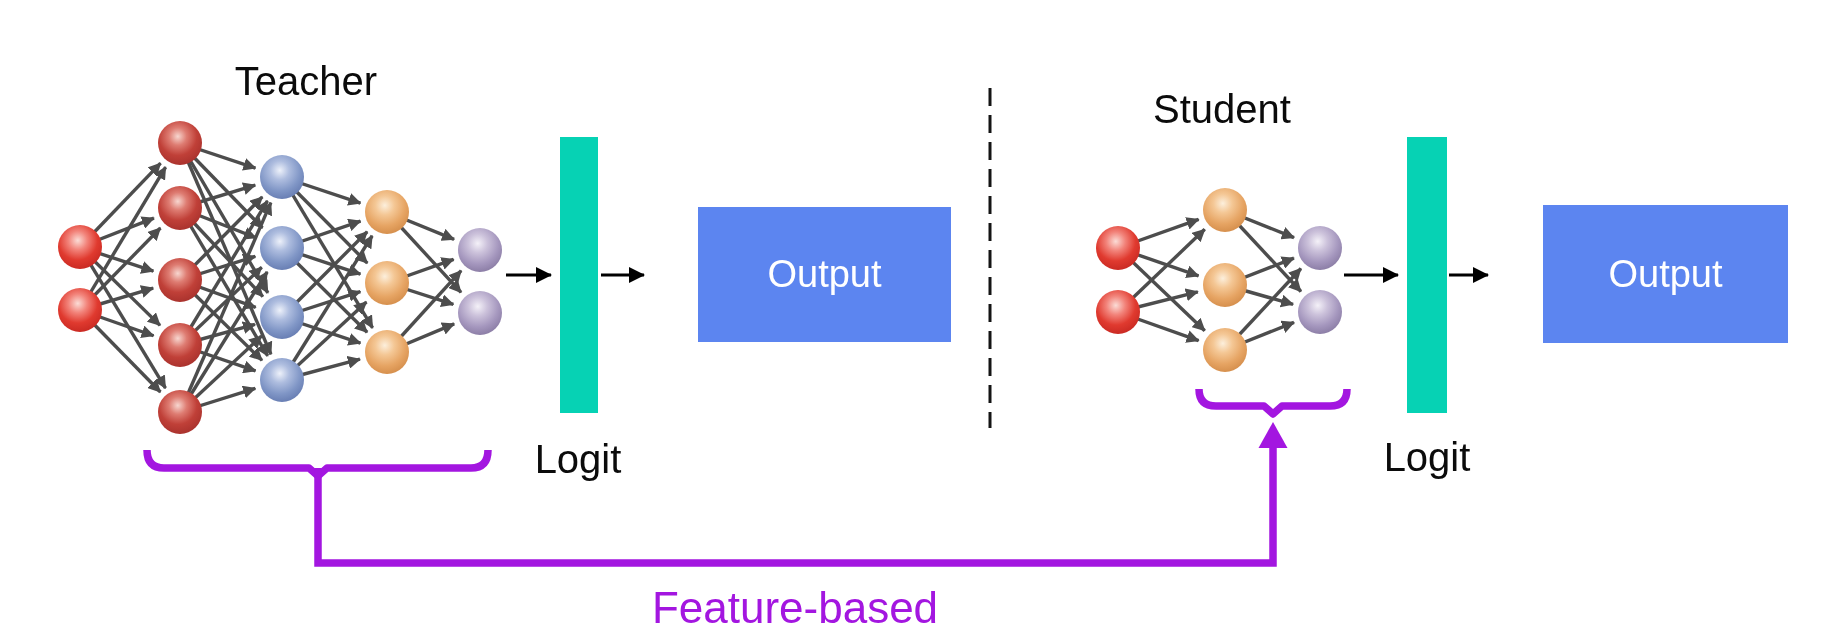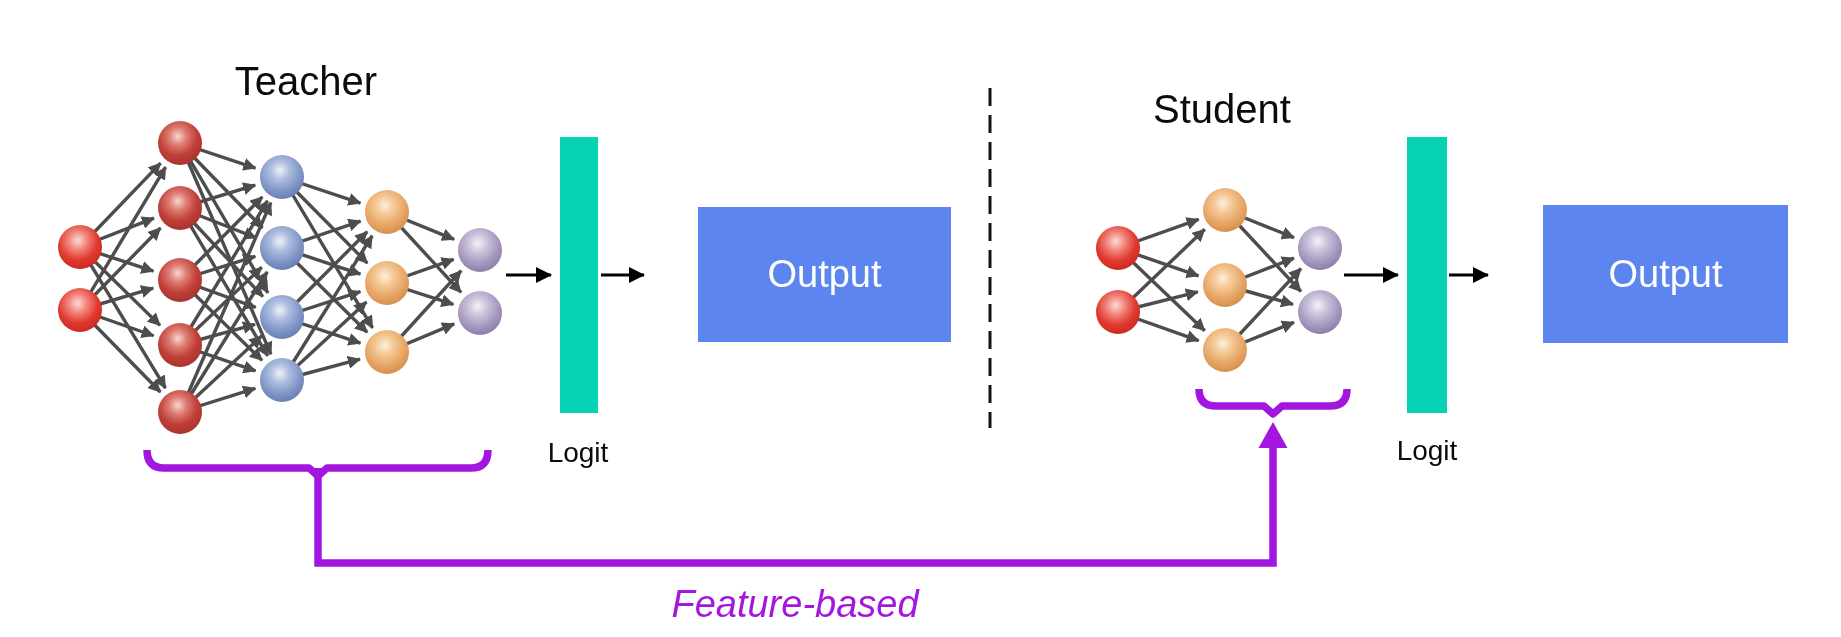--- a/index.html
+++ b/index.html
@@ -15,28 +15,27 @@
   .label{
     position:absolute;
     color:#0b0b0b;
     text-align:center;
     line-height:1.05;
     white-space:nowrap;
   }
   .net-title{font-size:40px;}
   .teacher-title{left:156px;top:60px;width:300px;}
   .student-title{left:1072px;top:88px;width:300px;}
-  .logit-label{font-size:28px;}
+  .logit-label{font-size:40px;}
   .logit-teacher{left:478px;top:438px;width:200px;}
   .logit-student{left:1327px;top:436px;width:200px;}
   .feature-label{
     left:595px;top:585px;width:400px;
-    font-size:38px;
+    font-size:44px;
     color:var(--purple,#a316e0);
-    font-style:italic;
   }
   .logit-bar{
     position:absolute;
     background:var(--teal,#06d2b4);
   }
   .bar-teacher{left:560px;top:137px;width:38px;height:276px;}
   .bar-student{left:1407px;top:137px;width:40px;height:276px;}
   .output-box{
     position:absolute;
     background:var(--blue,#5c85f0);

